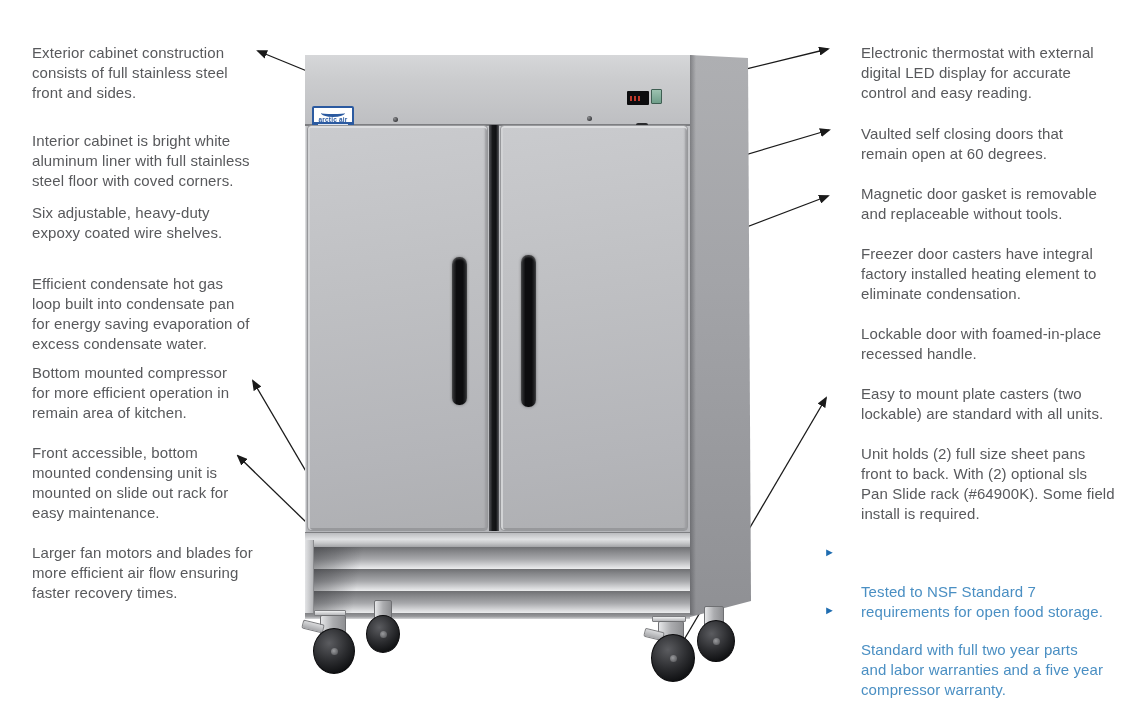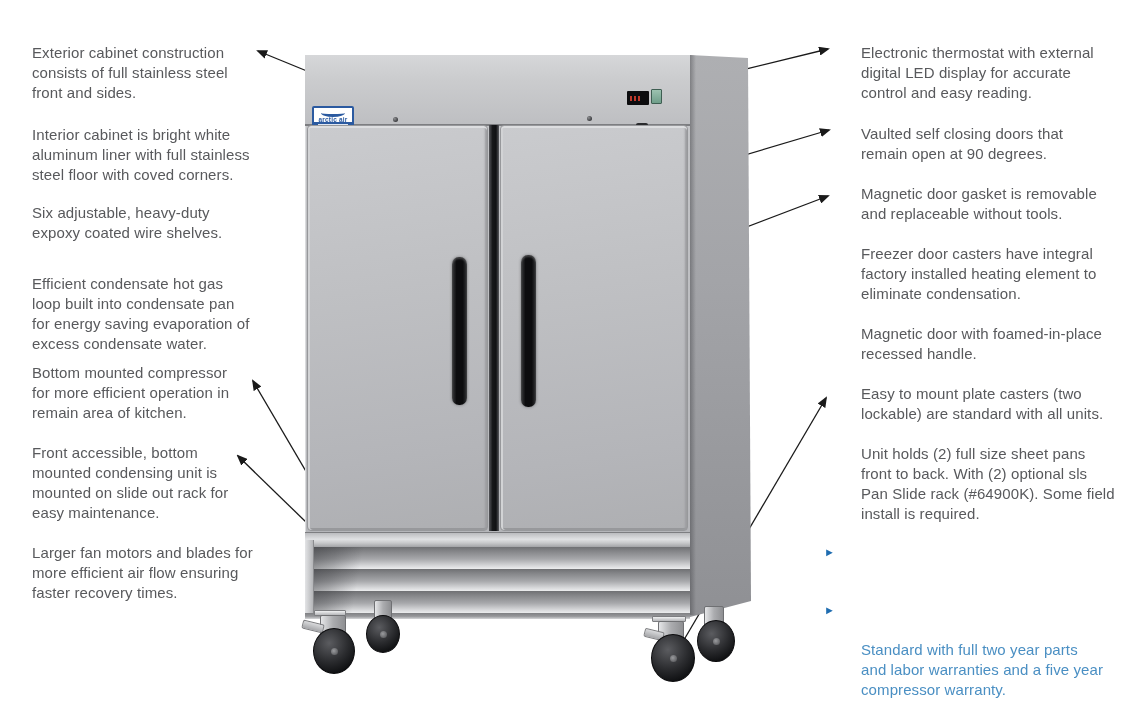--- a/index.html
+++ b/index.html
@@ -189,21 +189,21 @@
   <div class="caster c-rr">
     <div class="fork"></div>
     <div class="wheel"></div>
     <div class="hub"></div>
   </div>
 </div>
 
 <p class="callout left" style="top:39px">Exterior cabinet construction
 consists of full stainless steel
 front and sides.</p>
-<p class="callout left" style="top:121px">Interior cabinet is bright white
+<p class="callout left" style="top:127px">Interior cabinet is bright white
 aluminum liner with full stainless
 steel floor with coved corners.</p>
 <p class="callout left" style="top:199px">Six adjustable, heavy-duty
 expoxy coated wire shelves.</p>
 <p class="callout left" style="top:270px">Efficient condensate hot gas
 loop built into condensate pan
 for energy saving evaporation of
 excess condensate water.</p>
 <p class="callout left" style="top:359px">Bottom mounted compressor
 for more efficient operation in
@@ -213,36 +213,38 @@
 mounted on slide out rack for
 easy maintenance.</p>
 <p class="callout left" style="top:539px">Larger fan motors and blades for
 more efficient air flow ensuring
 faster recovery times.</p>
 
 <p class="callout right" style="top:39px">Electronic thermostat with external
 digital LED display for accurate
 control and easy reading.</p>
 <p class="callout right" style="top:120px">Vaulted self closing doors that
-remain open at 90 degrees.</p>
+remain open at 60 degrees.</p>
 <p class="callout right" style="top:180px">Magnetic door gasket is removable
 and replaceable without tools.</p>
 <p class="callout right" style="top:240px">Freezer door casters have integral
 factory installed heating element to
 eliminate condensation.</p>
-<p class="callout right" style="top:320px">Magnetic door with foamed-in-place
+<p class="callout right" style="top:320px">Lockable door with foamed-in-place
 recessed handle.</p>
 <p class="callout right" style="top:380px">Easy to mount plate casters (two
 lockable) are standard with all units.</p>
 <p class="callout right" style="top:440px">Unit holds (2)  full size sheet pans
 front to back. With (2) optional sls
 Pan Slide rack (#64900K). Some field
 install is required.</p>
 
 <div class="callout right blue" style="top:538px">
   <span class="bullet">►</span>
+  <span>Tested to NSF Standard 7
+requirements for open food storage.</span>
 </div>
 <div class="callout right blue" style="top:596px">
   <span class="bullet">►</span>
   <span>Standard with full two year parts
 and labor warranties and a five year
 compressor warranty.</span>
 </div>
 
 </body></html>

